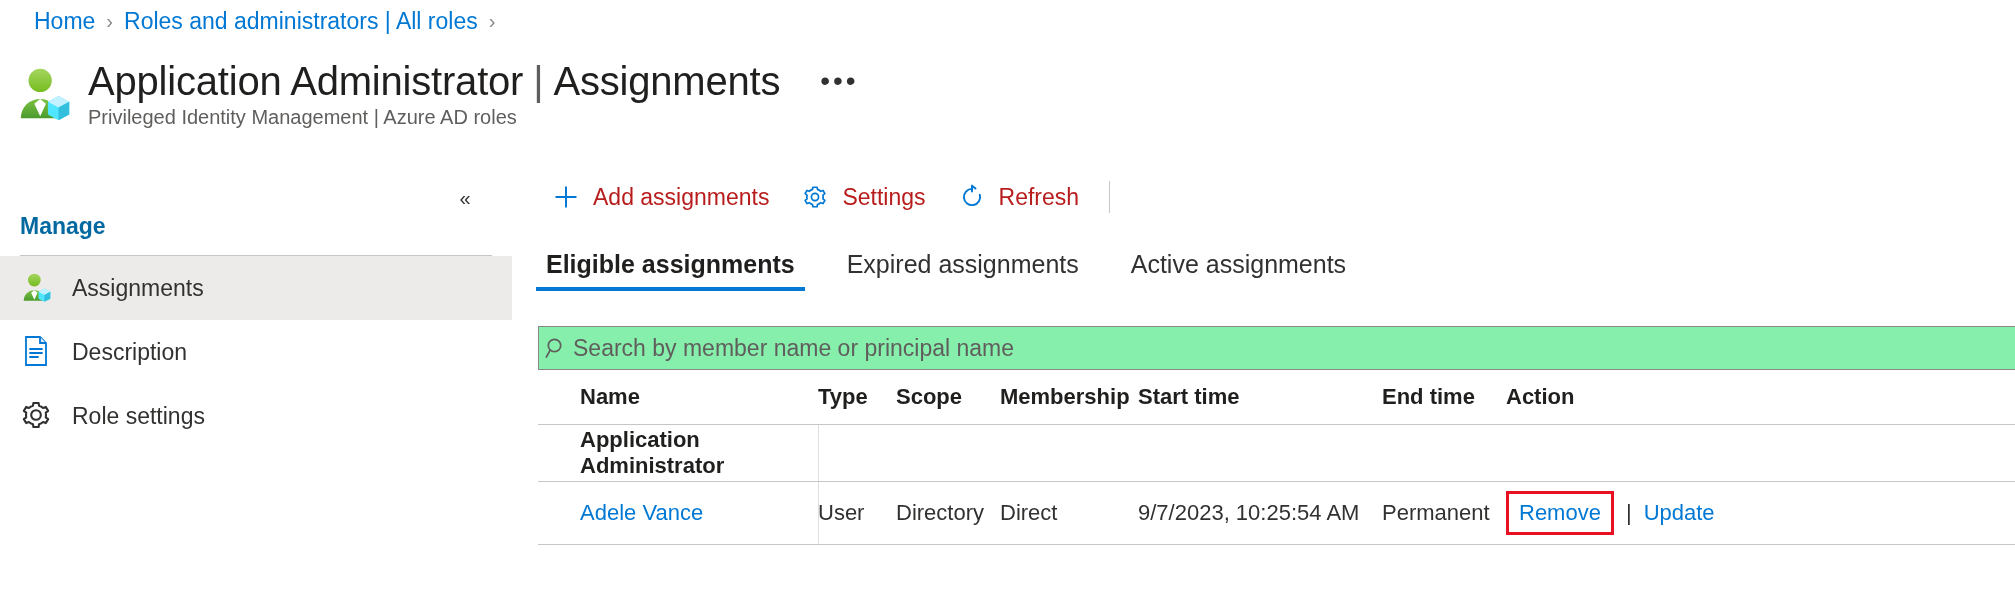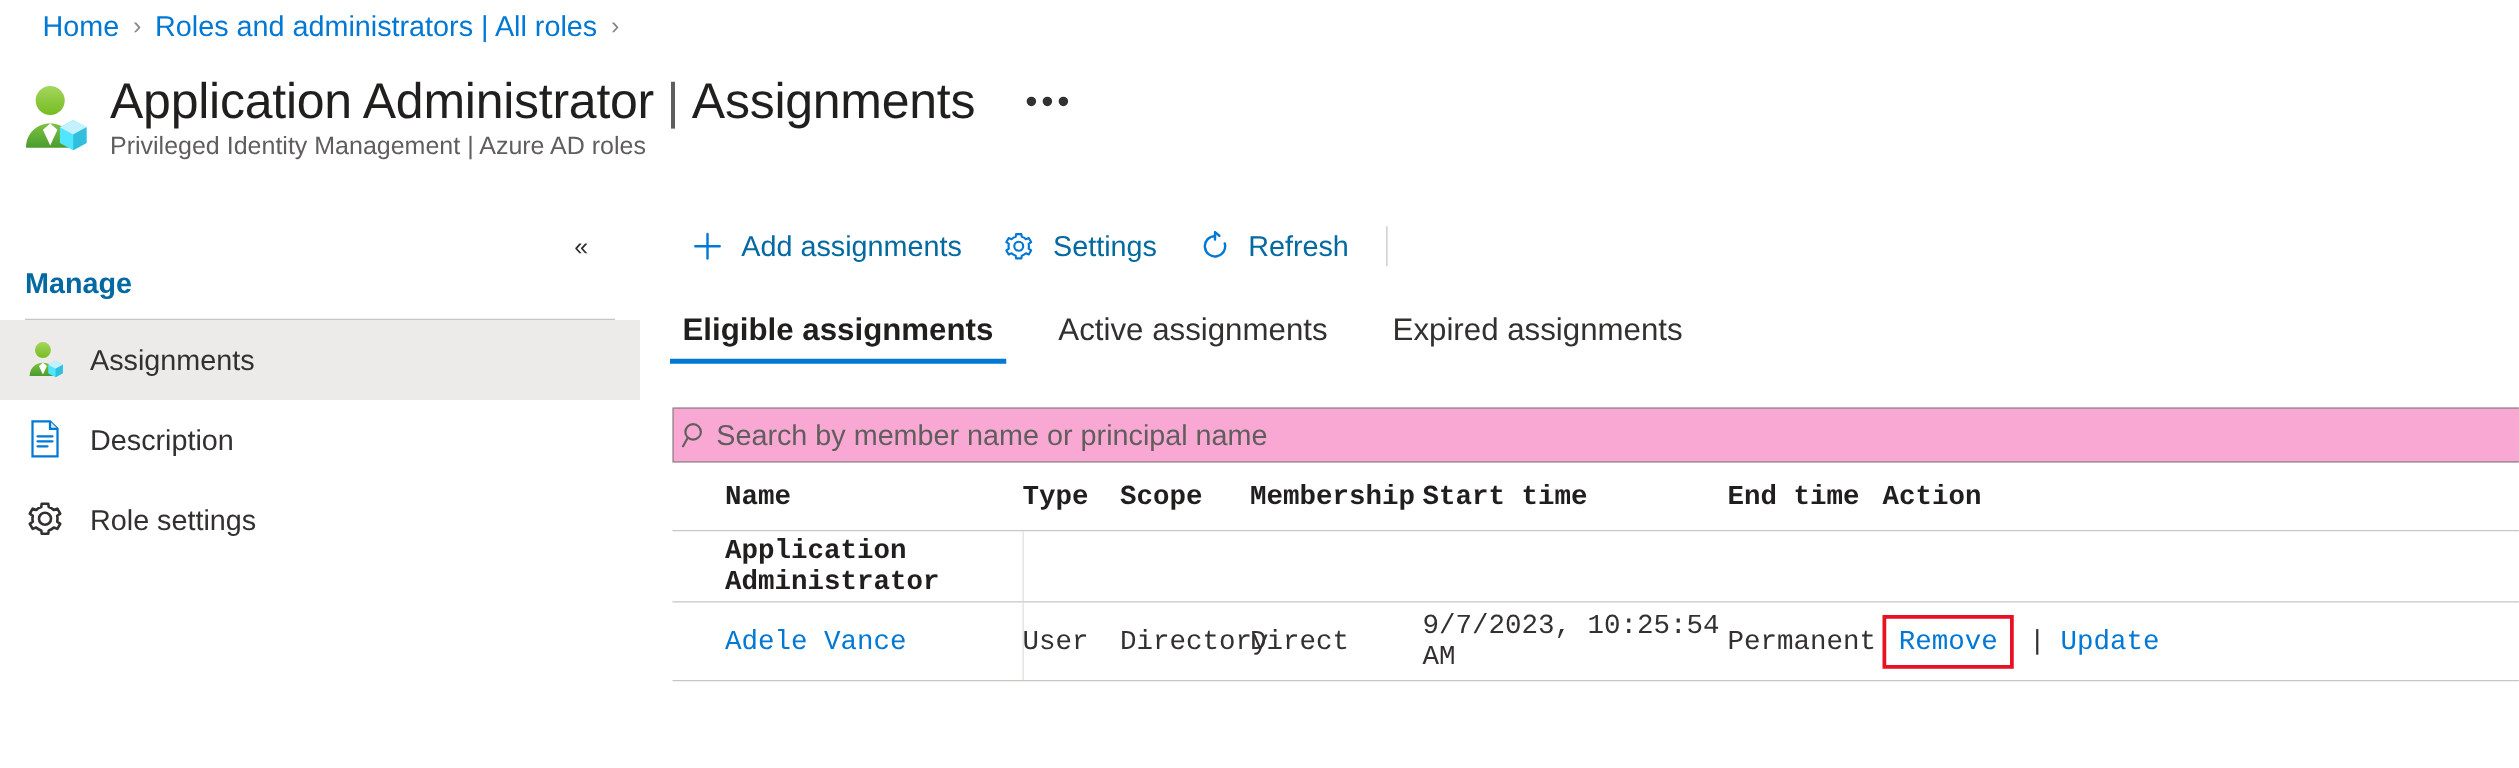--- a/index.html
+++ b/index.html
@@ -165,21 +165,21 @@
     align-items: center;
     height: 54px;
     padding-left: 8px;
   }
   .tb-btn {
     display: flex;
     align-items: center;
     height: 44px;
     padding: 0 16px;
     font-size: 23px;
-    color: #0369a1;
+    color: #b91c1c;
     cursor: pointer;
     white-space: nowrap;
   }
   .tb-ico {
     width: 28px;
     height: 28px;
     margin-right: 13px;
     flex: 0 0 auto;
     display: flex;
     align-items: center;
@@ -222,21 +222,21 @@
     height: 4px;
     background: #0078d4;
   }
 
   
   .search-wrap {
     margin: 14px 0 0 10px;
     width: 1478px;
     height: 44px;
     border: 1px solid #8a8886;
-    background: #f9a8d4;
+    background: #86efac;
     display: flex;
     align-items: center;
     box-sizing: border-box;
   }
   .search-ico {
     width: 34px;
     display: flex;
     align-items: center;
     justify-content: center;
     flex: 0 0 auto;
@@ -257,21 +257,20 @@
   
   .grid {
     margin-left: 10px;
     width: 1478px;
     font-size: 22px;
   }
   .grid-row {
     display: flex;
     align-items: center;
     position: relative;
-    font-family: Liberation Mono, monospace;
   }
   .grid-head {
     height: 54px;
     font-weight: 700;
     color: #201f1e;
   }
   .grid-group {
     height: 56px;
     font-weight: 700;
     color: #201f1e;
@@ -457,24 +456,24 @@
 
     <div class="tb-divider"></div>
 
   </div>
 
   <div class="tabs">
     <div class="tab active">
       <span>Eligible assignments</span>
     </div>
     <div class="tab">
+      <span>Expired assignments</span>
+    </div>
+    <div class="tab">
       <span>Active assignments</span>
-    </div>
-    <div class="tab">
-      <span>Expired assignments</span>
     </div>
   </div>
 
   <div class="search-wrap">
     <span class="search-ico">
       <svg viewBox="0 0 24 24" width="24" height="24" aria-hidden="true">
         <circle cx="10.5" cy="9.5" r="6.2" fill="none" stroke="#605e5c" stroke-width="1.7"></circle>
         <path d="M6.2 14.2L2.4 21" fill="none" stroke="#605e5c" stroke-width="1.7" stroke-linecap="round"></path>
       </svg>
     </span>

